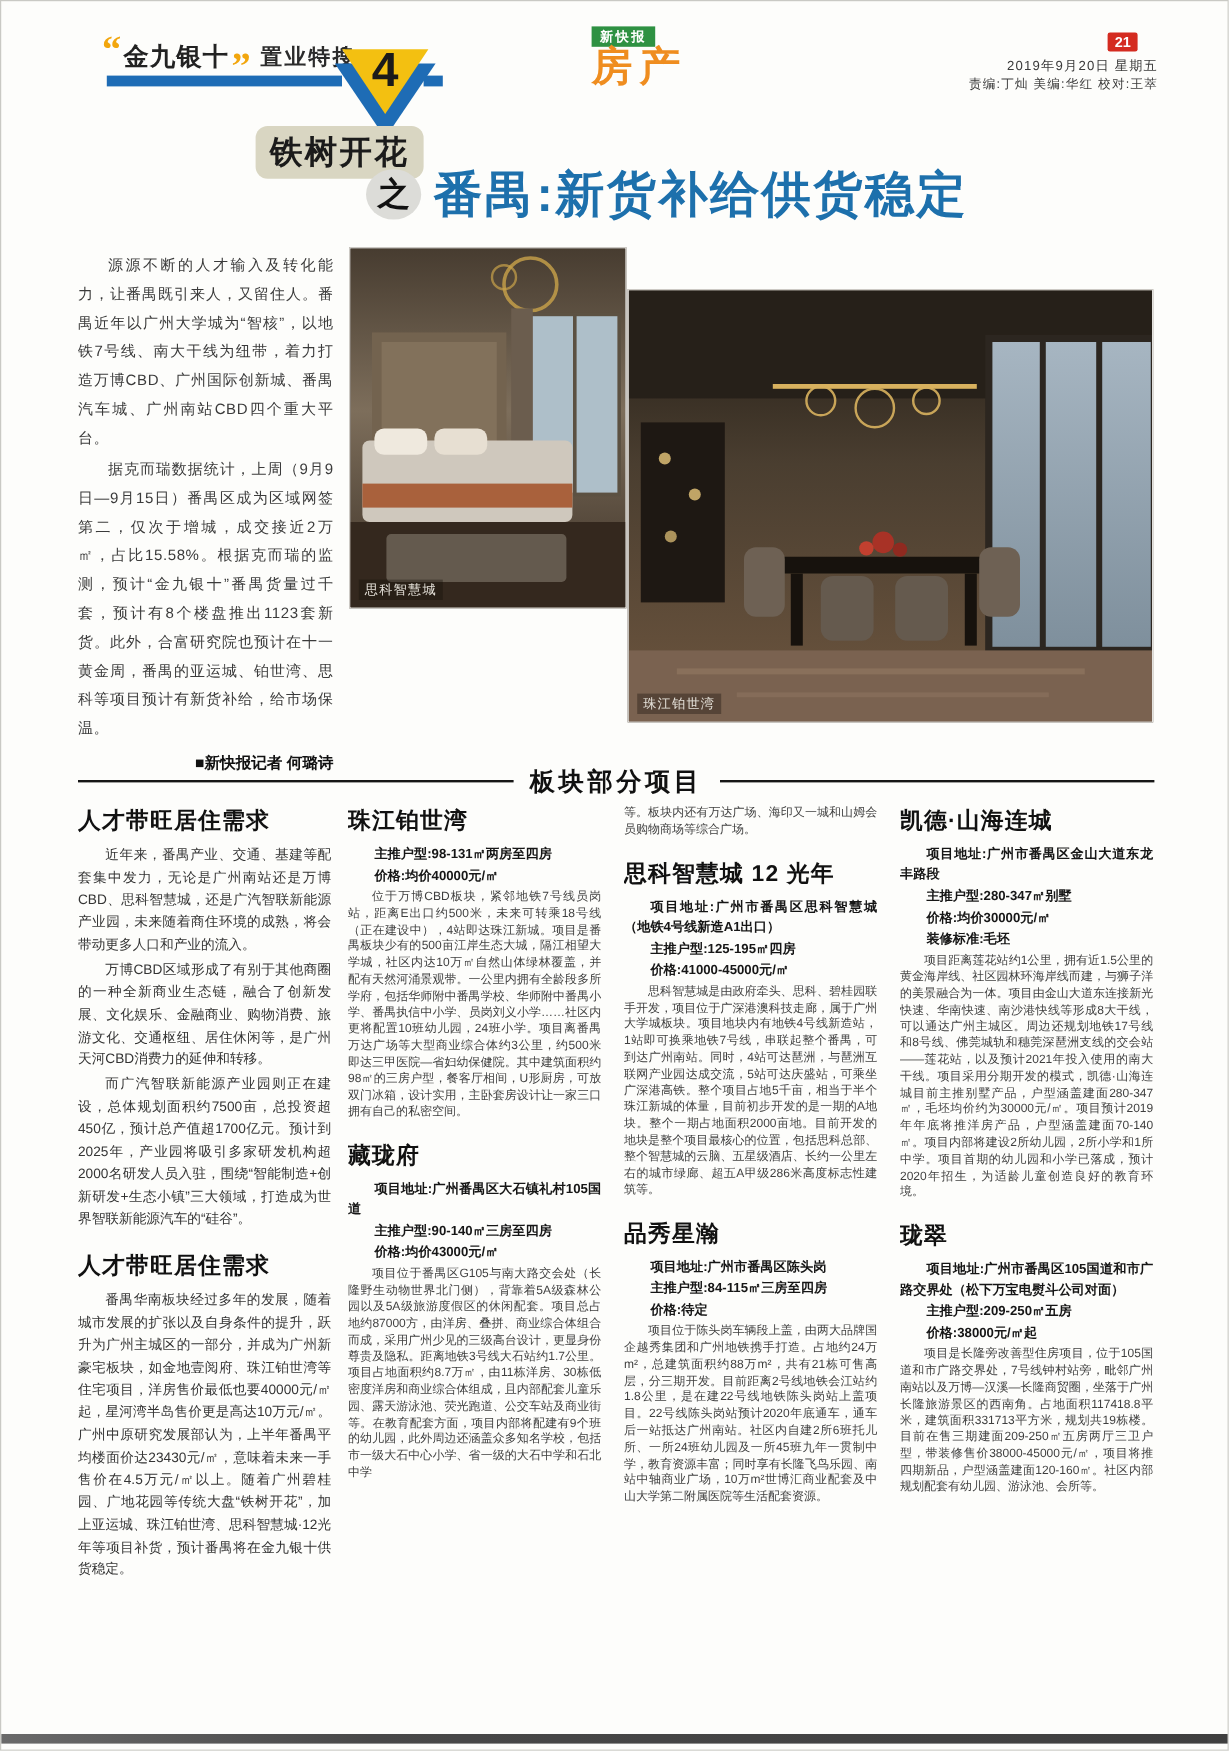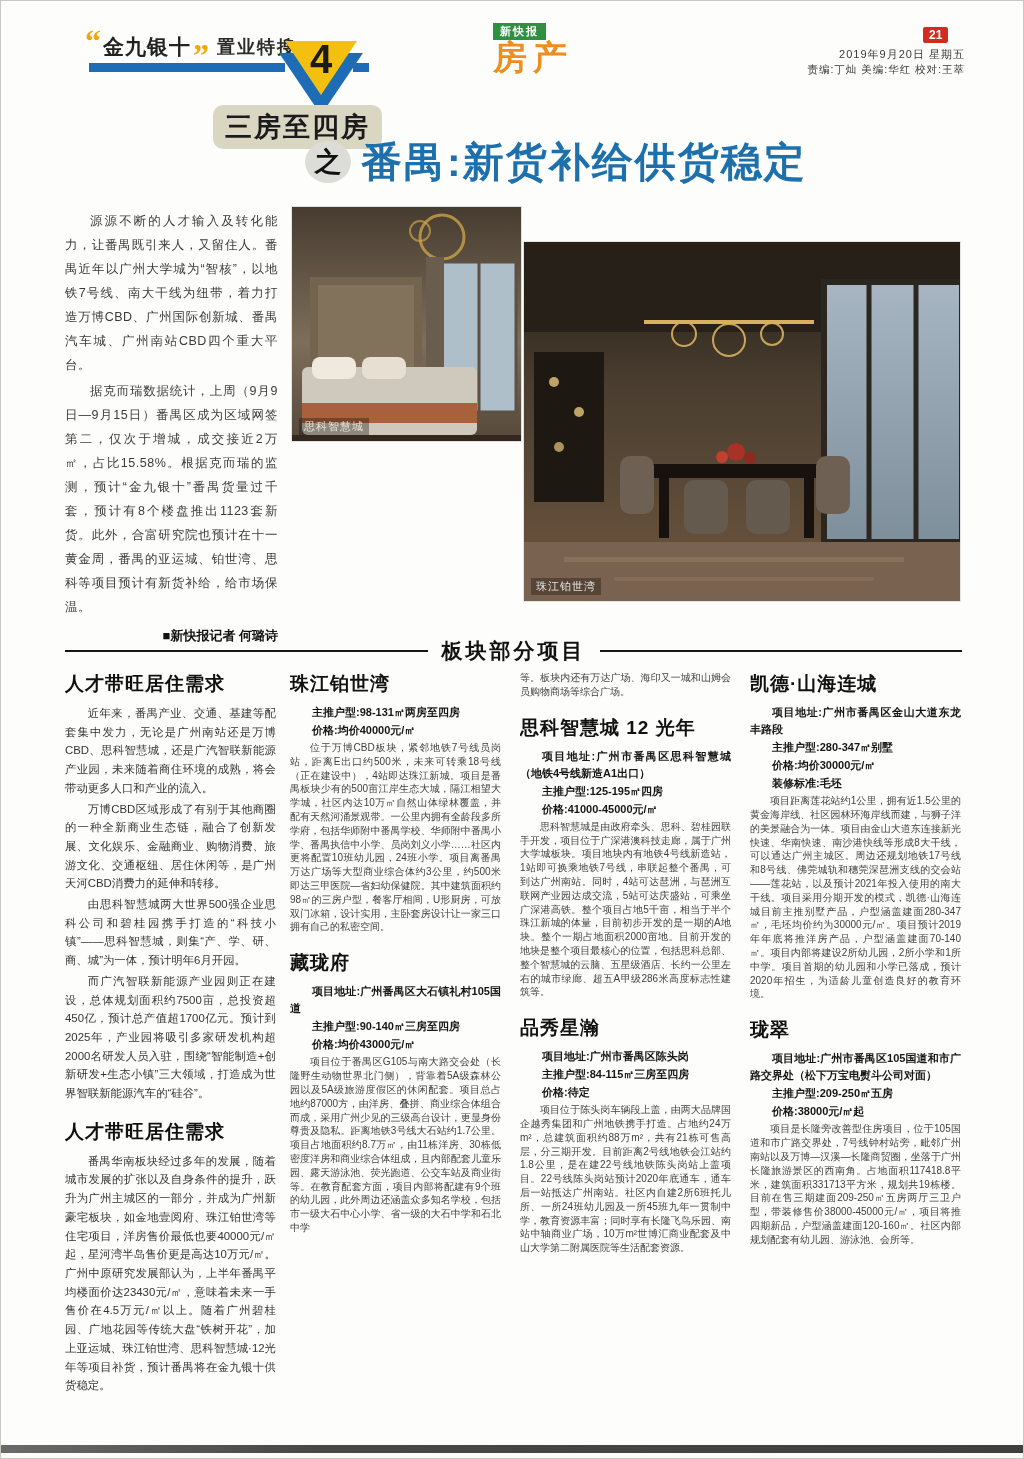--- a/index.html
+++ b/index.html
@@ -25,21 +25,21 @@
   .dateline{position:absolute;right:58px;top:46px;font-size:11px;color:#3a3a3a;text-align:left;letter-spacing:1px;}
   .staffline{position:absolute;right:58px;top:62px;font-size:10.5px;color:#3a3a3a;text-align:right;letter-spacing:1px;}
 
   
   .kicker{position:absolute;left:212px;top:104px;background:#d9d6c2;border-radius:10px;padding:4px 12px;font-size:27px;font-weight:bold;color:#1b1b1b;letter-spacing:2px;}
   .connector{position:absolute;left:304px;top:140px;width:46px;height:42px;background:#dcdcd8;border-radius:50%;text-align:center;line-height:42px;font-size:27px;font-weight:bold;color:#111;}
   .main-title{position:absolute;left:360px;top:134px;font-size:41px;font-weight:bold;color:#1d70ac;letter-spacing:2px;white-space:nowrap;}
 
   
   .photo{position:absolute;overflow:hidden;border:1px solid #e4e2de;background:#4a4036;}
-  .photo1{left:290px;top:205px;width:231px;height:236px;}
+  .photo1{left:290px;top:205px;width:231px;height:301px;}
   .photo2{left:522px;top:240px;width:438px;height:361px;}
   .caption{position:absolute;left:7px;bottom:6px;color:#e6e2da;font-size:11px;letter-spacing:1px;background:rgba(20,15,10,.35);padding:1px 5px;}
 
   
   .lead{position:absolute;left:64px;top:208px;width:213px;height:438px;overflow:hidden;}
   .lead p{margin:0 0 2px 0;font-size:12.5px;line-height:1.92;text-align:justify;text-indent:2em;color:#3b3b3b;letter-spacing:.5px;}
   .byline{margin-top:8px;text-align:right;font-size:13px;font-weight:bold;color:#111;}
 
   
   .divider{position:absolute;left:64px;top:636px;width:897px;display:flex;align-items:center;gap:14px;}
@@ -77,21 +77,21 @@
     <div class="tri-num">4</div>
   </div>
   <div class="masthead">
     <span class="mast-small">新快报</span>
     <div class="mast-big">房产</div>
   </div>
   <div class="pagenum">21</div>
   <div class="dateline">2019年9月20日 星期五</div>
   <div class="staffline">责编:丁灿  美编:华红  校对:王萃</div>
 
-  <div class="kicker">三房至四房</div>
+  <div class="kicker">铁树开花</div>
   <div class="connector">之</div>
   <div class="main-title">番禺:新货补给供货稳定</div>
 
   <div class="photo photo1">
     <svg width="231" height="301" viewBox="0 0 231 301">
       <defs>
         <linearGradient id="bg1" x1="0" y1="0" x2="0" y2="1">
           <stop offset="0" stop-color="#473c30"></stop>
             <stop offset=".45" stop-color="#7d6e5b"></stop>
             <stop offset="1" stop-color="#3a2f25"></stop>
@@ -169,21 +169,20 @@
   <div class="divider">
     <div class="line"></div>
     <div class="txt">板块部分项目</div>
     <div class="line"></div>
   </div>
 
   <div class="col col1 loose">
       <h3 class="sec-head">人才带旺居住需求</h3>
       <p class="body">近年来，番禺产业、交通、基建等配套集中发力，无论是广州南站还是万博CBD、思科智慧城，还是广汽智联新能源产业园，未来随着商住环境的成熟，将会带动更多人口和产业的流入。</p>
       <p class="body">万博CBD区域形成了有别于其他商圈的一种全新商业生态链，融合了创新发展、文化娱乐、金融商业、购物消费、旅游文化、交通枢纽、居住休闲等，是广州天河CBD消费力的延伸和转移。</p>
-      <p class="body">由思科智慧城两大世界500强企业思科公司和碧桂园携手打造的“科技小镇”——思科智慧城，则集“产、学、研、商、城”为一体，预计明年6月开园。</p>
       <p class="body">而广汽智联新能源产业园则正在建设，总体规划面积约7500亩，总投资超450亿，预计总产值超1700亿元。预计到2025年，产业园将吸引多家研发机构超2000名研发人员入驻，围绕“智能制造+创新研发+生态小镇”三大领域，打造成为世界智联新能源汽车的“硅谷”。</p>
       <h3 class="sec-head">人才带旺居住需求</h3>
       <p class="body">番禺华南板块经过多年的发展，随着城市发展的扩张以及自身条件的提升，跃升为广州主城区的一部分，并成为广州新豪宅板块，如金地壹阅府、珠江铂世湾等住宅项目，洋房售价最低也要40000元/㎡起，星河湾半岛售价更是高达10万元/㎡。广州中原研究发展部认为，上半年番禺平均楼面价达23430元/㎡，意味着未来一手售价在4.5万元/㎡以上。随着广州碧桂园、广地花园等传统大盘“铁树开花”，加上亚运城、珠江铂世湾、思科智慧城·12光年等项目补货，预计番禺将在金九银十供货稳定。</p>
     </div>
   <div class="col col2">
       <h3 class="proj-name">珠江铂世湾</h3>
       <p class="field">主推户型:98-131㎡两房至四房</p>
       <p class="field">价格:均价40000元/㎡</p>
       <p class="body">位于万博CBD板块，紧邻地铁7号线员岗站，距离E出口约500米，未来可转乘18号线（正在建设中），4站即达珠江新城。项目是番禺板块少有的500亩江岸生态大城，隔江相望大学城，社区内达10万㎡自然山体绿林覆盖，并配有天然河涌景观带。一公里内拥有全龄段多所学府，包括华师附中番禺学校、华师附中番禺小学、番禺执信中小学、员岗刘义小学……社区内更将配置10班幼儿园，24班小学。项目离番禺万达广场等大型商业综合体约3公里，约500米即达三甲医院—省妇幼保健院。其中建筑面积约98㎡的三房户型，餐客厅相间，U形厨房，可放双门冰箱，设计实用，主卧套房设计让一家三口拥有自己的私密空间。</p>
       <h3 class="proj-name">藏珑府</h3>

